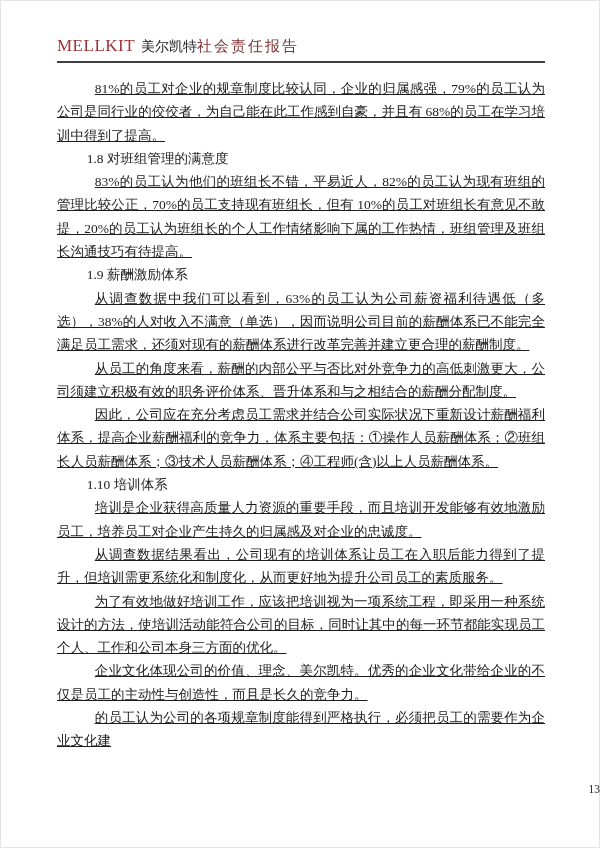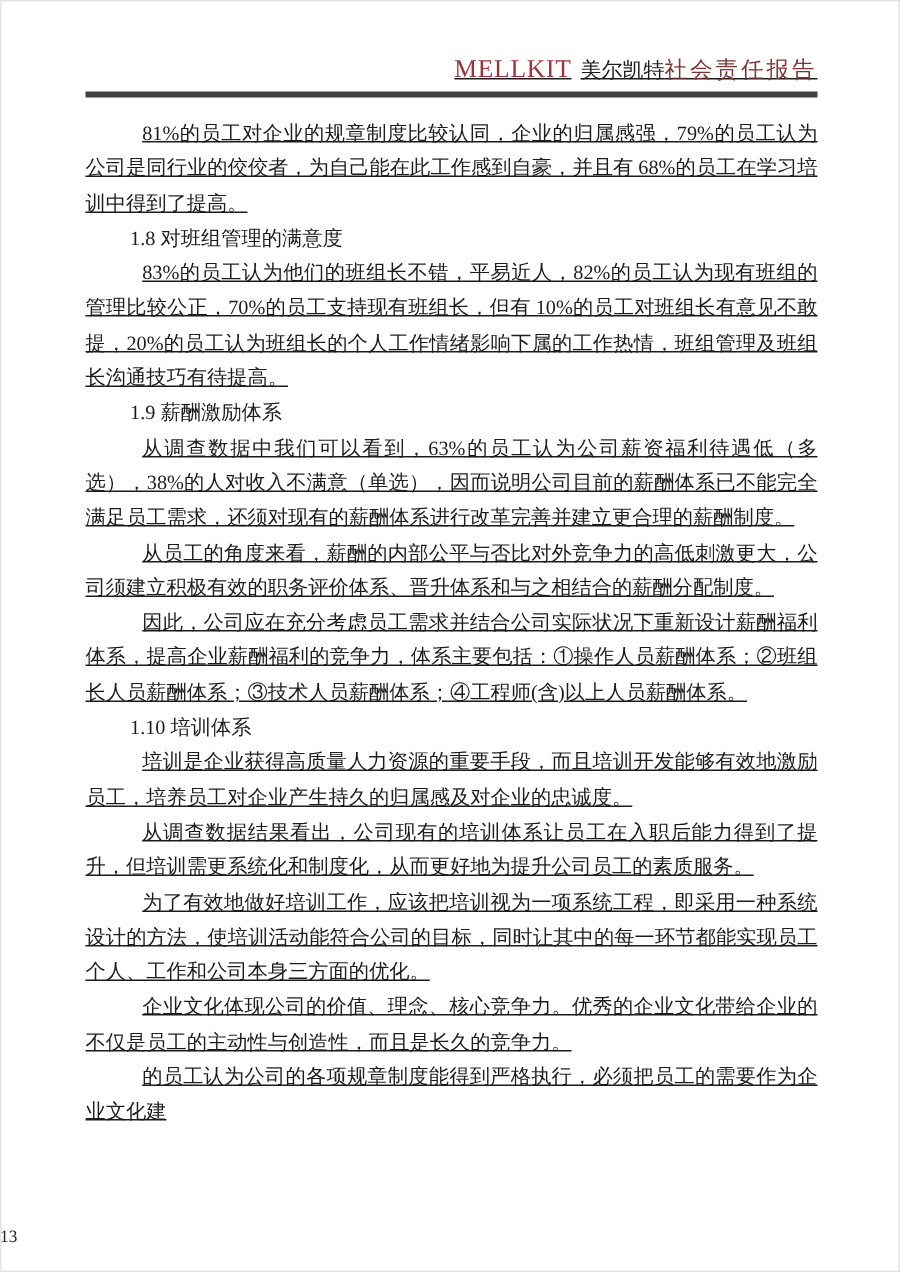--- a/index.html
+++ b/index.html
@@ -16,25 +16,24 @@
     overflow: hidden;
     font-family: "Liberation Serif", "DejaVu Serif", serif;
     color: #1c1c1c;
   }
   .header {
     position: absolute;
     top: 36px;
     left: 57px;
     right: 55px;
     display: flex;
-    justify-content: flex-end;
+    justify-content: flex-start;
     align-items: flex-end;
     padding-bottom: 5px;
-    border-bottom: 4px solid #404040;
-    text-decoration: underline;
+    border-bottom: 2px solid #404040;
   }
   .brand {
     display: flex;
     align-items: baseline;
     gap: 6px;
   }
   .brand-latin {
     font-family: "Liberation Serif", serif;
     font-size: 17px;
     letter-spacing: 0.5px;
@@ -67,24 +66,23 @@
   }
   .content p.heading {
     text-indent: 2.2em;
     text-align: left;
   }
   .footer {
     position: absolute;
     left: 0;
     right: 0;
     top: 783px;
-    text-align: left;
+    text-align: right;
     font-size: 11.5px;
     color: #222222;
-    margin-top: 36px;
   }
 </style>
 </head>
 <body>
 
 <div class="page">
 
   <div class="header">
     <div class="brand">
       <span class="brand-latin">MELLKIT</span>
@@ -98,21 +96,21 @@
       <p class="heading">1.8 对班组管理的满意度</p>
       <p class="para">83%的员工认为他们的班组长不错，平易近人，82%的员工认为现有班组的管理比较公正，70%的员工支持现有班组长，但有 10%的员工对班组长有意见不敢提，20%的员工认为班组长的个人工作情绪影响下属的工作热情，班组管理及班组长沟通技巧有待提高。</p>
       <p class="heading">1.9 薪酬激励体系</p>
       <p class="para">从调查数据中我们可以看到，63%的员工认为公司薪资福利待遇低（多选），38%的人对收入不满意（单选），因而说明公司目前的薪酬体系已不能完全满足员工需求，还须对现有的薪酬体系进行改革完善并建立更合理的薪酬制度。</p>
       <p class="para">从员工的角度来看，薪酬的内部公平与否比对外竞争力的高低刺激更大，公司须建立积极有效的职务评价体系、晋升体系和与之相结合的薪酬分配制度。</p>
       <p class="para">因此，公司应在充分考虑员工需求并结合公司实际状况下重新设计薪酬福利体系，提高企业薪酬福利的竞争力，体系主要包括：①操作人员薪酬体系；②班组长人员薪酬体系；③技术人员薪酬体系；④工程师(含)以上人员薪酬体系。</p>
       <p class="heading">1.10 培训体系</p>
       <p class="para">培训是企业获得高质量人力资源的重要手段，而且培训开发能够有效地激励员工，培养员工对企业产生持久的归属感及对企业的忠诚度。</p>
       <p class="para">从调查数据结果看出，公司现有的培训体系让员工在入职后能力得到了提升，但培训需更系统化和制度化，从而更好地为提升公司员工的素质服务。</p>
       <p class="para">为了有效地做好培训工作，应该把培训视为一项系统工程，即采用一种系统设计的方法，使培训活动能符合公司的目标，同时让其中的每一环节都能实现员工个人、工作和公司本身三方面的优化。</p>
-      <p class="para">企业文化体现公司的价值、理念、核心竞争力。优秀的企业文化带给企业的不仅是员工的主动性与创造性，而且是长久的竞争力。</p>
+      <p class="para">企业文化体现公司的价值、理念、美尔凯特。优秀的企业文化带给企业的不仅是员工的主动性与创造性，而且是长久的竞争力。</p>
       <p class="para">的员工认为公司的各项规章制度能得到严格执行，必须把员工的需要作为企业文化建</p>
     </div>
 
   <div class="footer">
     <span>13</span>
   </div>
 
 </div>
 
 </body></html>

